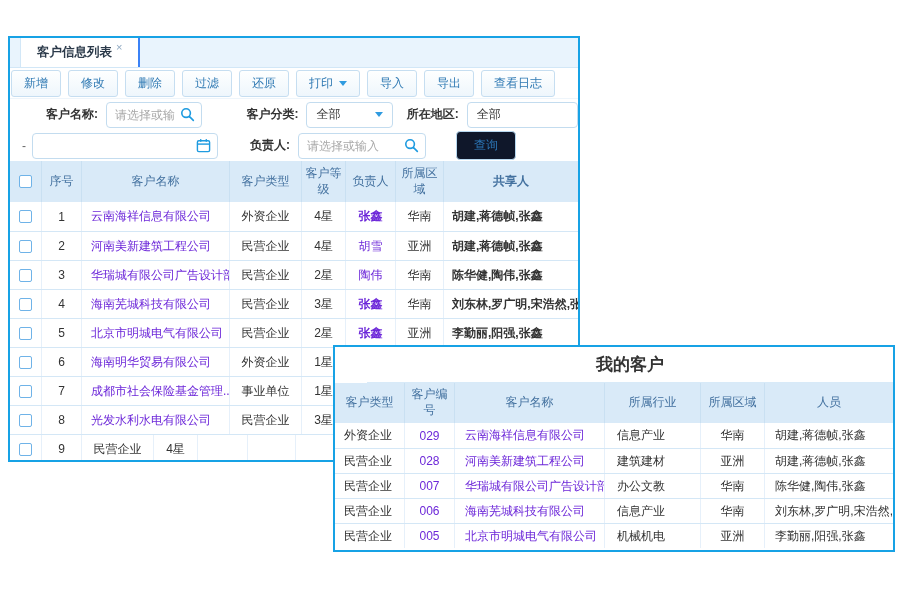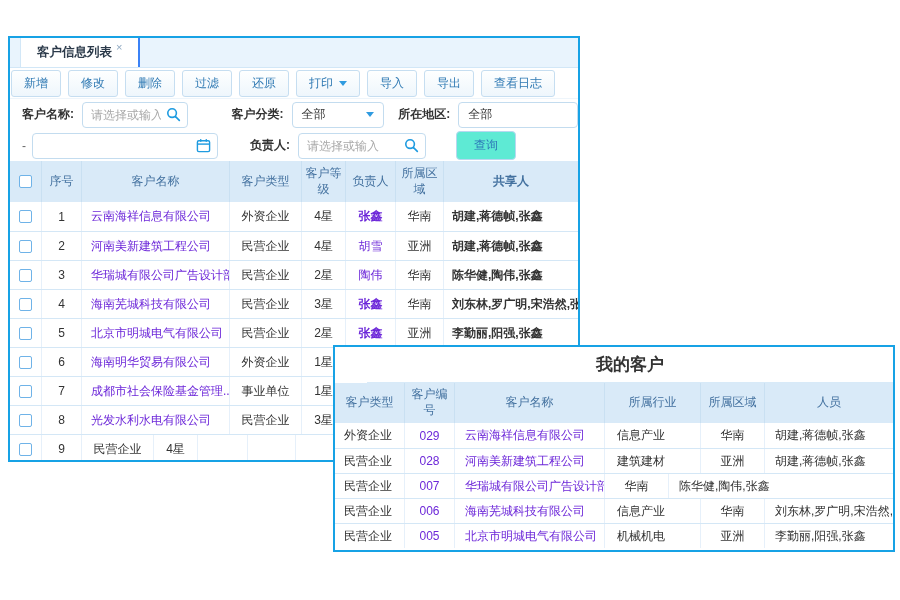--- a/index.html
+++ b/index.html
@@ -16,28 +16,28 @@
   .tab .close { color:#8fa9c2; font-size:11px; margin-left:4px; font-weight:normal; position:relative; top:-5px; }
 
   
   .toolbar { height:31px; display:flex; align-items:center; padding:0 1px; gap:7px; border-bottom:1px solid #eef5fb; }
   .btn { font-size:12px; color:#2f79b3; background:linear-gradient(#feffff,#eef6fc); border:1px solid #c6def1; border-radius:3px; padding:4px 12px; cursor:pointer; white-space:nowrap; }
   .caret { display:inline-block; width:0; height:0; border-left:4px solid transparent; border-right:4px solid transparent; border-top:5px solid #2f9be0; margin-left:6px; vertical-align:1px; }
 
   
   .filters { padding-left:12px; }
   .frow { height:31px; display:flex; align-items:center; }
-  .flabel { font-size:12px; font-weight:bold; color:#333; white-space:nowrap; }
+  .flabel { font-size:12px; font-weight:bold; color:#333; white-space:nowrap;margin-left:24px; }
   .dash { font-size:12px; color:#666; width:10px; }
   .finput { position:relative; }
   .finput input { width:100%; height:26px; border:1px solid #c3dcef; border-radius:4px; padding:0 26px 0 8px; font-size:12px; color:#333; outline:none; background:#fff; }
   .finput input::placeholder { color:#a8a8a8; }
   .icon-right { position:absolute; right:7px; top:5px; width:15px; height:15px; cursor:pointer; }
   .fselect { height:26px; border:1px solid #c3dcef; border-radius:4px; display:flex; align-items:center; justify-content:space-between; padding:0 9px; font-size:12px; color:#333; background:#fff; cursor:pointer; }
-  .btn-query { background:#5eead4; border:1px solid #b7d8f0; color:#2c77b8; border-radius:4px; padding:5px 17px; font-size:12px; cursor:pointer; }
+  .btn-query { background:#0f172a; border:1px solid #b7d8f0; color:#2c77b8; border-radius:4px; padding:5px 17px; font-size:12px; cursor:pointer; }
 
   
   .thead { display:flex; background:#d9eaf8; color:#43719f; font-size:12px; }
   .th { display:flex; align-items:center; justify-content:center; text-align:center; border-right:1px solid #c9e0f2; line-height:1.3; padding:2px; }
   .th:last-child { border-right:none; }
   .trow { display:flex; border-top:1px solid #d4e7f6; font-size:12px; color:#333; }
   .trow:first-child { border-top:none; }
   .td { display:flex; align-items:center; border-right:1px solid #e6f0fa; overflow:hidden; white-space:nowrap; }
   .td:last-child { border-right:none; }
   .link { color:#6d28d9; cursor:pointer; }
@@ -301,20 +301,21 @@
     <div class="td m3 link">河南美新建筑工程公司</div>
     <div class="td m4">建筑建材</div>
     <div class="td m5">亚洲</div>
     <div class="td m6">胡建,蒋德帧,张鑫</div>
   </div>
 
   <div class="trow">
     <div class="td m1">民营企业</div>
     <div class="td m2 link">007</div>
     <div class="td m3 link">华瑞城有限公司广告设计部</div>
+    <div class="td m4">办公文教</div>
     <div class="td m5">华南</div>
     <div class="td m6">陈华健,陶伟,张鑫</div>
   </div>
 
   <div class="trow">
     <div class="td m1">民营企业</div>
     <div class="td m2 link">006</div>
     <div class="td m3 link">海南芜城科技有限公司</div>
     <div class="td m4">信息产业</div>
     <div class="td m5">华南</div>

